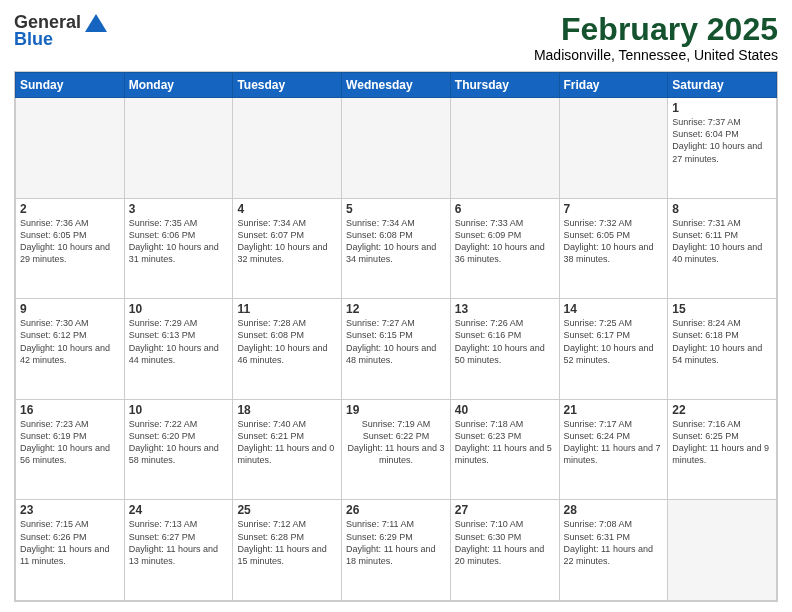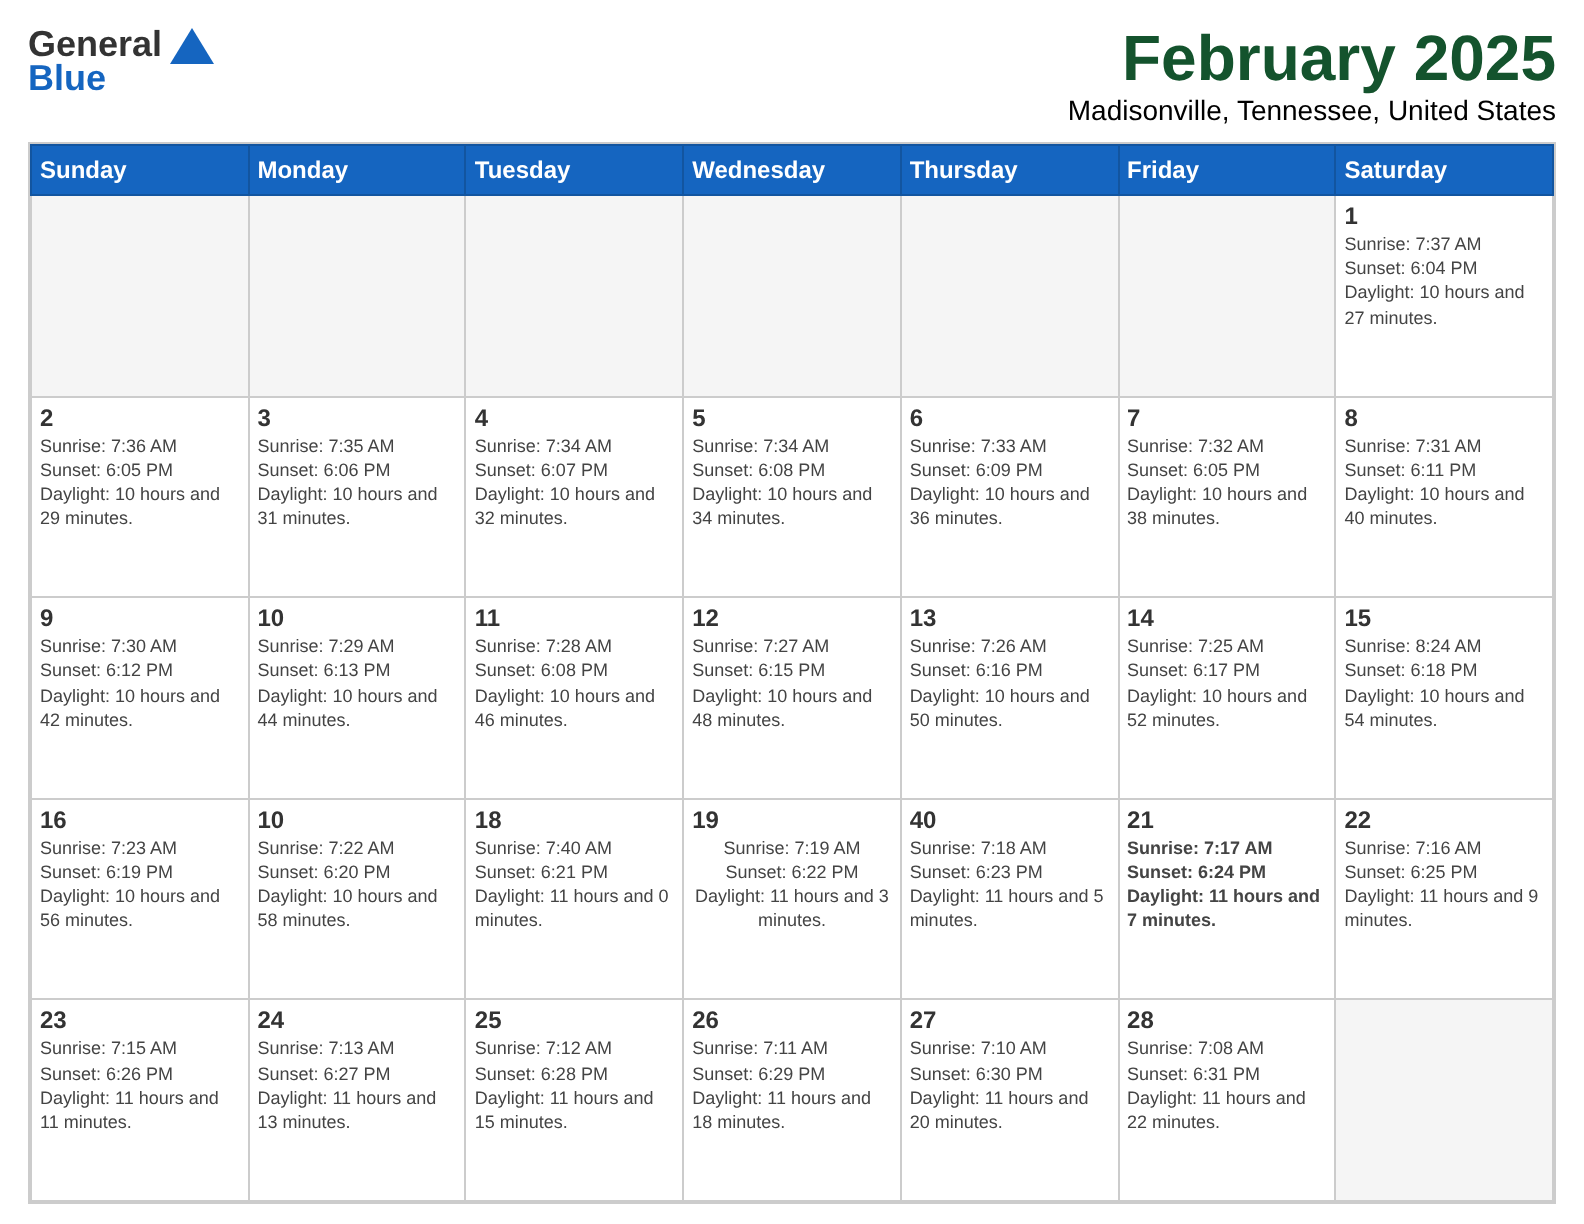--- a/index.html
+++ b/index.html
@@ -253,21 +253,21 @@
 Daylight: 11 hours and 3 minutes.</div>
             </td>
             <td>
               <span class="day-num">40</span>
               <div class="day-info" style="white-space: pre-line;">Sunrise: 7:18 AM
 Sunset: 6:23 PM
 Daylight: 11 hours and 5 minutes.</div>
             </td>
             <td>
               <span class="day-num">21</span>
-              <div class="day-info" style="white-space: pre-line; font-weight: bold;">Sunrise: 7:17 AM
+              <div class="day-info" style="white-space: pre-line;">Sunrise: 7:17 AM
 Sunset: 6:24 PM
 Daylight: 11 hours and 7 minutes.</div>
             </td>
             <td>
               <span class="day-num">22</span>
               <div class="day-info" style="white-space: pre-line;">Sunrise: 7:16 AM
 Sunset: 6:25 PM
 Daylight: 11 hours and 9 minutes.</div>
             </td>
           </tr>

